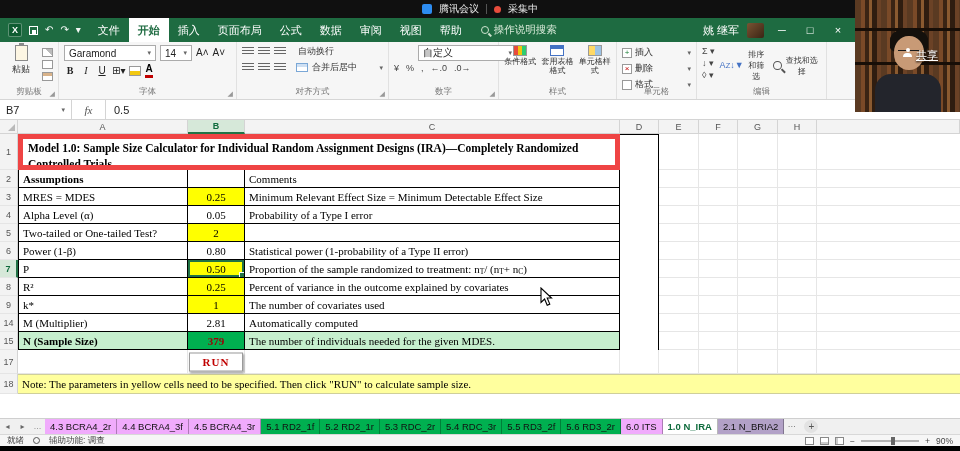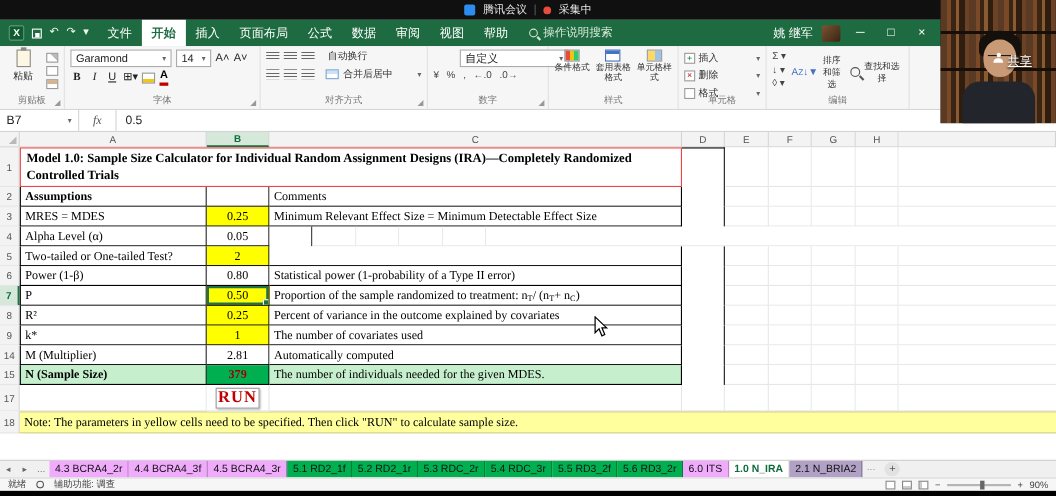--- a/index.html
+++ b/index.html
@@ -97,28 +97,28 @@
   .tc{border-right:1px solid #000;border-bottom:1px solid #000;background:#fff;font-size:11px;color:#000;
     display:flex;align-items:center;padding:0 4px;white-space:nowrap;overflow:hidden;}
   .bl{border-left:1px solid #000;} .bt{border-top:1px solid #000;}
   .center{justify-content:center;padding:0 2px;}
   .bold{font-weight:bold;}
   .yellow{background:#FFFF00;}
   .good{background:#C6EFCE;}
   .resultB{background:#00B050;color:#9C0006;font-weight:bold;}
   .dcol{border-right:1px solid #000;background:#fff;}
   .lc{border-right:1px solid #e6e6e6;border-bottom:1px solid #e6e6e6;background:#fff;}
-  .titlecell{flex:0 0 602px;border:1px solid #ef4444;background:#fff;font-weight:bold;font-size:11.5px;line-height:16px;
+  .titlecell{flex:0 0 602px;border:5px solid #ef4444;background:#fff;font-weight:bold;font-size:11.5px;line-height:16px;
     padding:1px 5px;white-space:normal;overflow:hidden;}
   .active-cell{position:relative;box-shadow:inset 0 0 0 2px #217346;}
   .active-cell::after{content:"";position:absolute;right:-1px;bottom:-1px;width:4px;height:4px;background:#217346;border:1px solid #fff;}
   sub.cs{font-size:7.5px;line-height:1;align-self:flex-end;padding-bottom:2px;}
-  .run-btn{position:absolute;left:50%;top:50%;transform:translate(-50%,-50%);width:40px;height:19px;background:#fff;
+  .run-btn{position:absolute;left:50%;top:50%;transform:translate(-50%,-50%);width:54px;height:19px;background:#fff;
     border:1px solid #9a9a9a;box-shadow:1px 1px 2px rgba(0,0,0,.4);color:#c00000;font-weight:bold;
-    font-family:"Liberation Serif",serif;font-size:15px;letter-spacing:1px;display:flex;align-items:center;justify-content:center;}
+    font-family:"Liberation Serif",serif;font-size:11px;letter-spacing:1px;display:flex;align-items:center;justify-content:center;}
   .notecell{flex:1;background:#FFFF9E;border-top:1px solid #cfcf9a;border-bottom:1px solid #cfcf9a;
     font-size:11px;display:flex;align-items:center;padding:0 4px;white-space:nowrap;overflow:hidden;}
 
   
   .tabbar{position:absolute;left:0;right:0;bottom:12px;height:16px;background:#f0f0f0;border-top:1px solid #cfcfcf;
     display:flex;align-items:stretch;font-size:9.5px;color:#111;}
   .tnav{flex:0 0 15px;display:flex;align-items:center;justify-content:center;color:#666;font-size:8px;}
   .stab{display:flex;align-items:center;padding:0 5px;border-right:1px solid rgba(0,0,0,.28);white-space:nowrap;}
   .stab.yellow{background:#f0abfc;}
   .stab.green{background:#00B050;}
@@ -397,20 +397,21 @@
           <div class="lc cF"></div>
         <div class="lc cG"></div>
           <div class="lc cH"></div>
         <div class="lc cfill" style="border-right:none;"></div>
       </div>
 
       <div class="row h18">
         <div class="rnum">4</div>
         <div class="tc cA bl">Alpha Level (α)</div>
         <div class="tc cB center">0.05</div>
+        <div class="tc cC">Probability of a Type I error</div>
         <div class="dcol cD"></div>
         <div class="lc cE"></div>
           <div class="lc cF"></div>
         <div class="lc cG"></div>
           <div class="lc cH"></div>
         <div class="lc cfill" style="border-right:none;"></div>
       </div>
 
       <div class="row h18">
         <div class="rnum">5</div>

